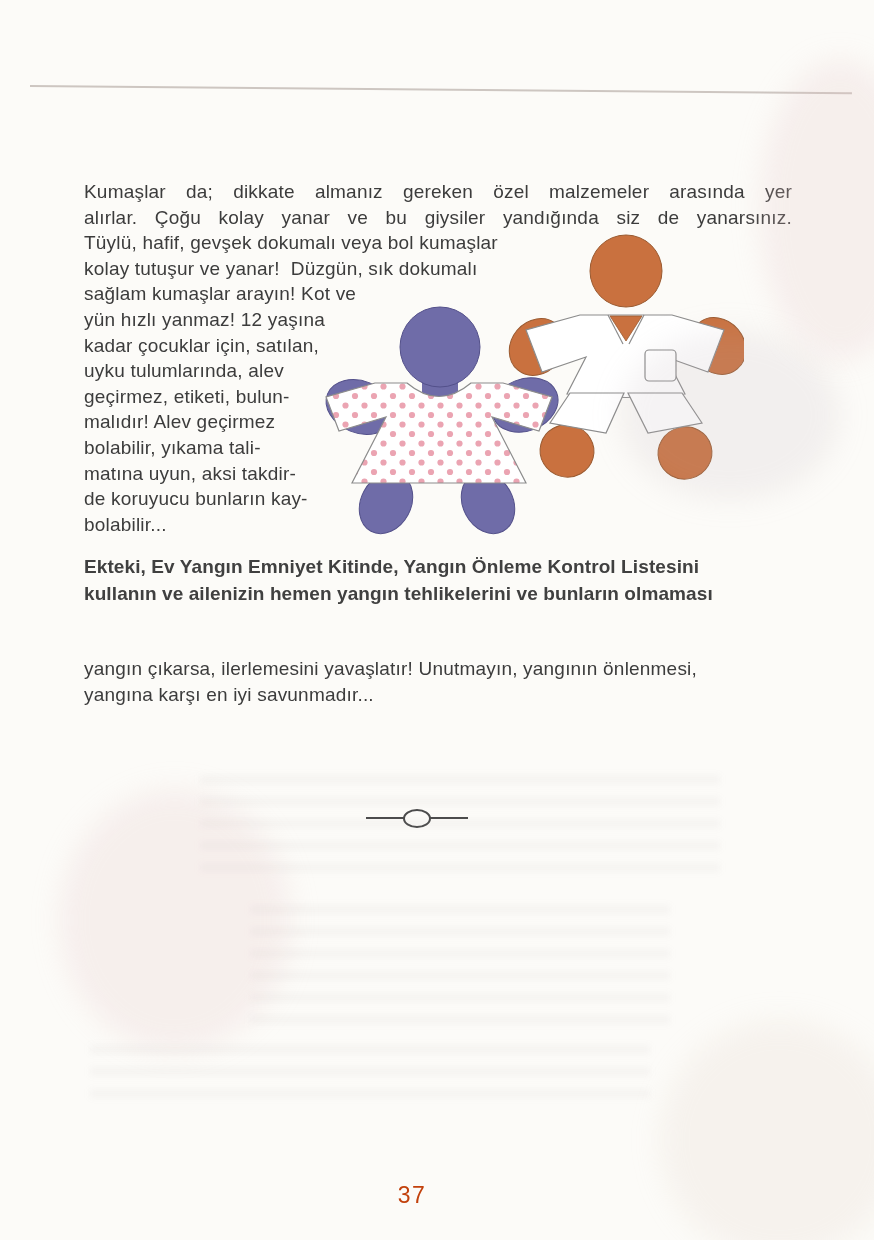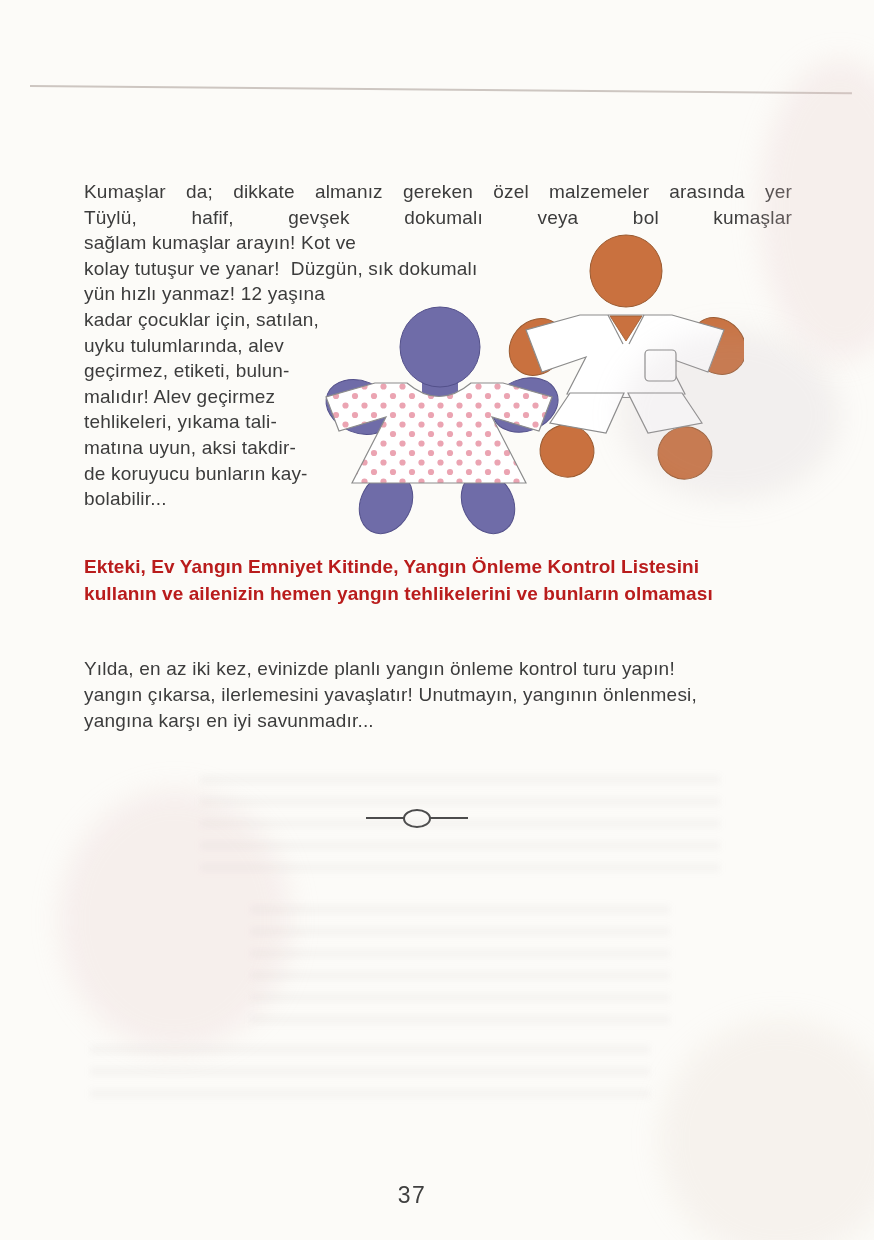--- a/index.html
+++ b/index.html
@@ -9,73 +9,73 @@
     background:#fcfbf8; overflow:hidden; color:#3c3c3c;
   }
   .top-rule {
     position:absolute; left:30px; top:85px; width:822px; height:1.5px;
     background:#cdc6c1; transform:rotate(0.5deg); transform-origin:left center;
   }
   .textblock { position:absolute; left:84px; font-size:19px; letter-spacing:0.2px; }
   .text-line { white-space:pre; }
   .intro   { top:179px; line-height:25.6px; }
   .intro .text-line:nth-child(-n+2) { width:708px; text-align:justify; text-align-last:justify; }
-  .bold-para { top:553px; line-height:27.3px; font-weight:bold; color:#b91c1c; letter-spacing:0.1px; }
+  .bold-para { top:553px; line-height:27.3px; font-weight:bold; color:#404040; letter-spacing:0.1px; }
   .closing { top:656px; line-height:26px; }
   .illustration { position:absolute; left:312px; top:220px; width:432px; height:336px; }
   .divider { position:absolute; left:366px; top:808px; height:20px; display:flex; align-items:center; }
   .divider .seg { width:38px; height:2px; background:#4c4c4c; }
   .divider .ring {
     width:24px; height:15px; border:2px solid #4c4c4c; border-radius:50%;
     background:#fcfbf8; margin:0 -1px;
   }
   .page-number {
     position:absolute; left:312px; top:1182px; width:200px; text-align:center;
-    font-size:23px; letter-spacing:1.5px; color:#404040;
+    font-size:23px; letter-spacing:1.5px; color:#c2410c;
   }
   .ghost {
     position:absolute; filter:blur(3px); pointer-events:none;
     background:repeating-linear-gradient(
       to bottom, rgba(140,130,135,0.055) 0 9px, rgba(255,255,255,0) 9px 22px);
   }
   .smudge { position:absolute; border-radius:50%; filter:blur(14px); pointer-events:none; }
   .smudge.pink  { background:rgba(228,195,198,0.22); }
   .smudge.warm  { background:rgba(225,208,195,0.20); }
   .smudge.grey  { background:rgba(190,182,186,0.16); }
 </style>
 </head>
 <body>
 
 <div class="page">
 
   <div class="top-rule"></div>
 
   <div class="textblock intro">
       <div class="text-line">Kumaşlar da; dikkate almanız gereken özel malzemeler arasında yer</div>
+      <div class="text-line">alırlar. Çoğu kolay yanar ve bu giysiler yandığında siz de yanarsınız.</div>
       <div class="text-line">Tüylü, hafif, gevşek dokumalı veya bol kumaşlar</div>
+      <div class="text-line">kolay tutuşur ve yanar!  Düzgün, sık dokumalı</div>
       <div class="text-line">sağlam kumaşlar arayın! Kot ve</div>
-      <div class="text-line">kolay tutuşur ve yanar!  Düzgün, sık dokumalı</div>
       <div class="text-line">yün hızlı yanmaz! 12 yaşına</div>
       <div class="text-line">kadar çocuklar için, satılan,</div>
       <div class="text-line">uyku tulumlarında, alev</div>
       <div class="text-line">geçirmez, etiketi, bulun-</div>
       <div class="text-line">malıdır! Alev geçirmez</div>
-      <div class="text-line">tehlikeleri, yıkama tali-</div>
+      <div class="text-line">bolabilir, yıkama tali-</div>
       <div class="text-line">matına uyun, aksi takdir-</div>
       <div class="text-line">de koruyucu bunların kay-</div>
       <div class="text-line">bolabilir...</div>
     </div>
 
   <div class="textblock bold-para">
       <div class="text-line">Ekteki, Ev Yangın Emniyet Kitinde, Yangın Önleme Kontrol Listesini</div>
       <div class="text-line">kullanın ve ailenizin hemen yangın tehlikelerini ve bunların olmaması</div>
     </div>
 
   <div class="textblock closing">
-      <div class="text-line">Yılda, en az iki kez, evinizde planlı yangın önleme kontrol turu yapın!</div>
       <div class="text-line">yangın çıkarsa, ilerlemesini yavaşlatır! Unutmayın, yangının önlenmesi,</div>
       <div class="text-line">yangına karşı en iyi savunmadır...</div>
     </div>
 
   <svg class="illustration" viewBox="0 0 432 336">
     <defs>
       <pattern id="polka" width="19" height="19" patternUnits="userSpaceOnUse">
         <rect width="19" height="19" fill="#ffffff"></rect>
         <circle cx="5" cy="5" r="3.1" fill="#eba4b2"></circle>
         <circle cx="14.5" cy="14.5" r="3.1" fill="#eba4b2"></circle>

